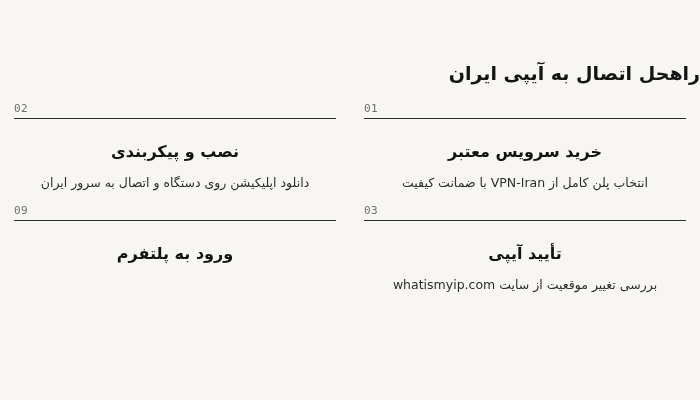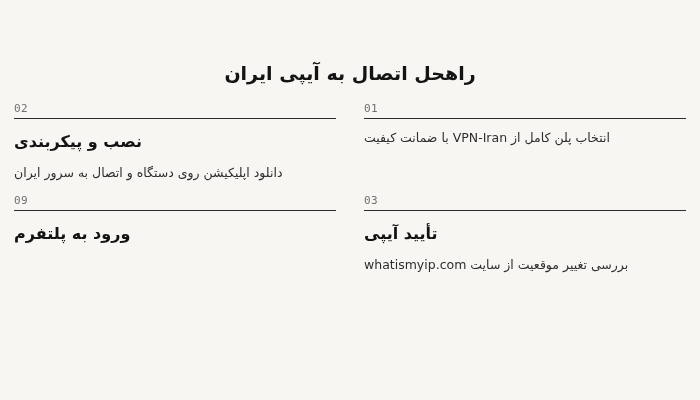--- a/index.html
+++ b/index.html
@@ -18,41 +18,42 @@
     position: relative;
     width: 700px;
     height: 400px;
     box-sizing: border-box;
   }
   .title {
     position: absolute;
     top: 62px;
     left: 0;
     right: 0;
-    text-align: center;
+    text-align: right;
     font-size: 19px;
     font-weight: 700;
     letter-spacing: 0.2px;
     color: #141414;
     direction: rtl;
   }
   .grid {
     position: absolute;
     top: 118px;
     left: 14px;
     right: 14px;
     display: grid;
     grid-template-columns: 1fr 1fr;
     column-gap: 28px;
     row-gap: 28px;
     direction: rtl;
   }
   .step {
     position: relative;
-    text-align: left;
+    padding-top: 10px;
+    text-align: center;
     direction: rtl;
   }
   .step .rule {
     position: absolute;
     top: 0;
     left: 0;
     right: 0;
     height: 1px;
     background: #2b2b2b;
   }
@@ -84,20 +85,21 @@
 
 <div class="page">
 
   <div class="title">راهحل اتصال به آیپی ایران</div>
 
   <div class="grid">
 
     <div class="step">
       <div class="rule"></div>
       <div class="num">01</div>
+      <div class="heading">خرید سرویس معتبر</div>
       <div class="body">انتخاب پلن کامل از VPN-Iran با ضمانت کیفیت</div>
     </div>
 
     <div class="step">
       <div class="rule"></div>
       <div class="num">02</div>
       <div class="heading">نصب و پیکربندی</div>
       <div class="body">دانلود اپلیکیشن روی دستگاه و اتصال به سرور ایران</div>
     </div>
 

